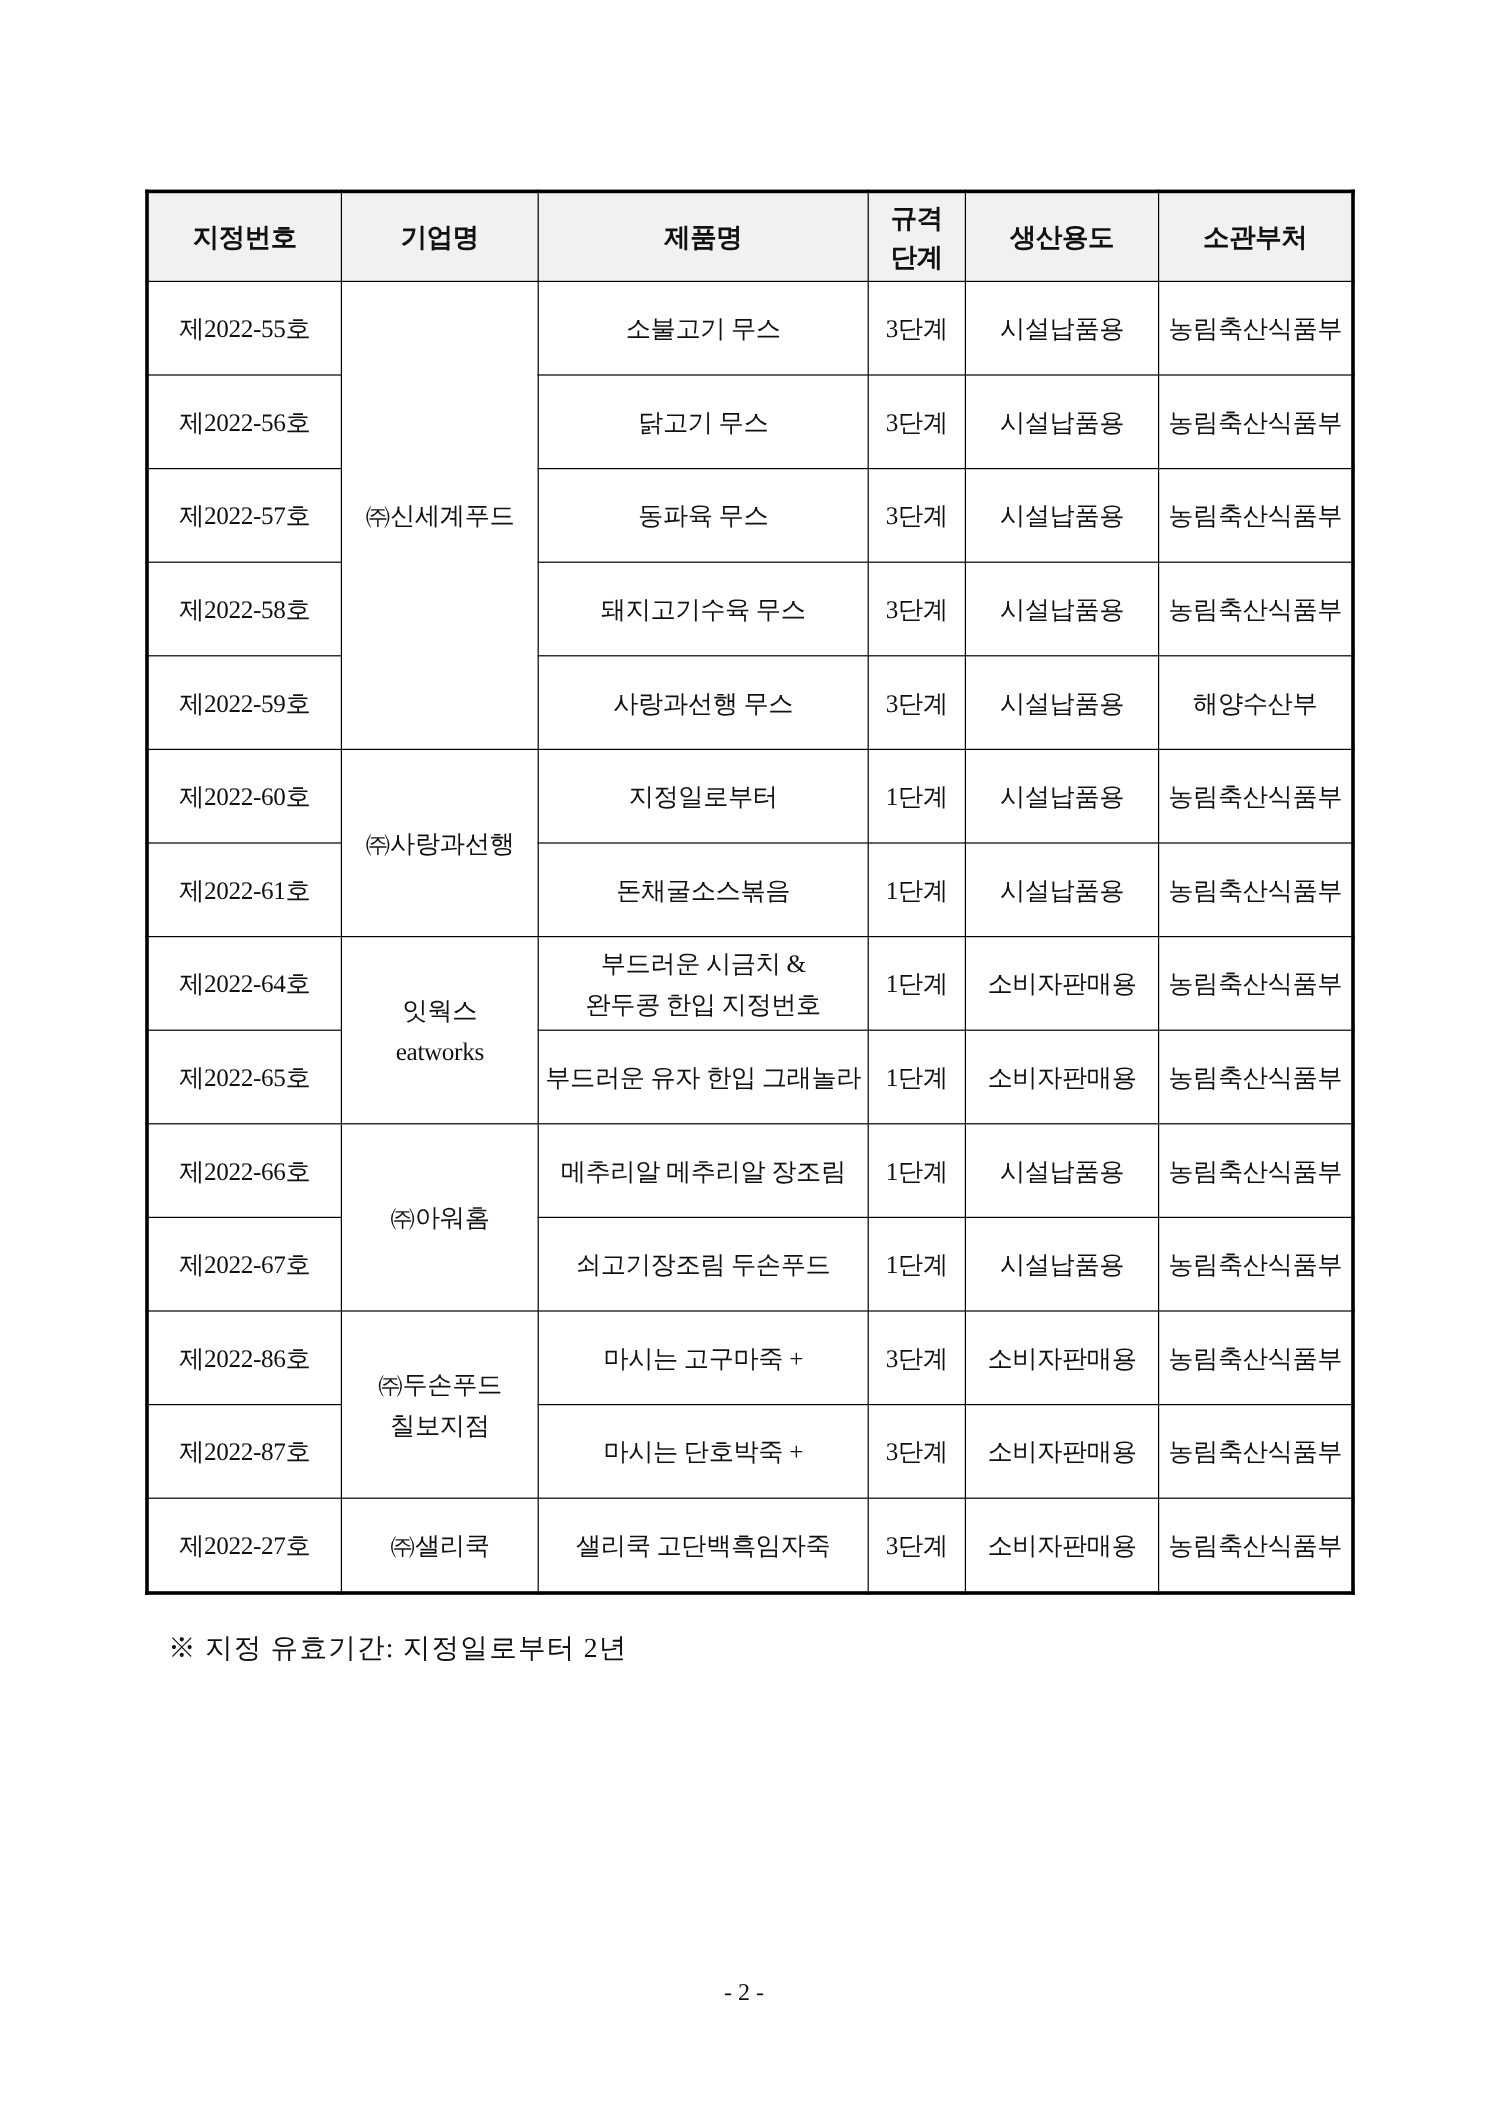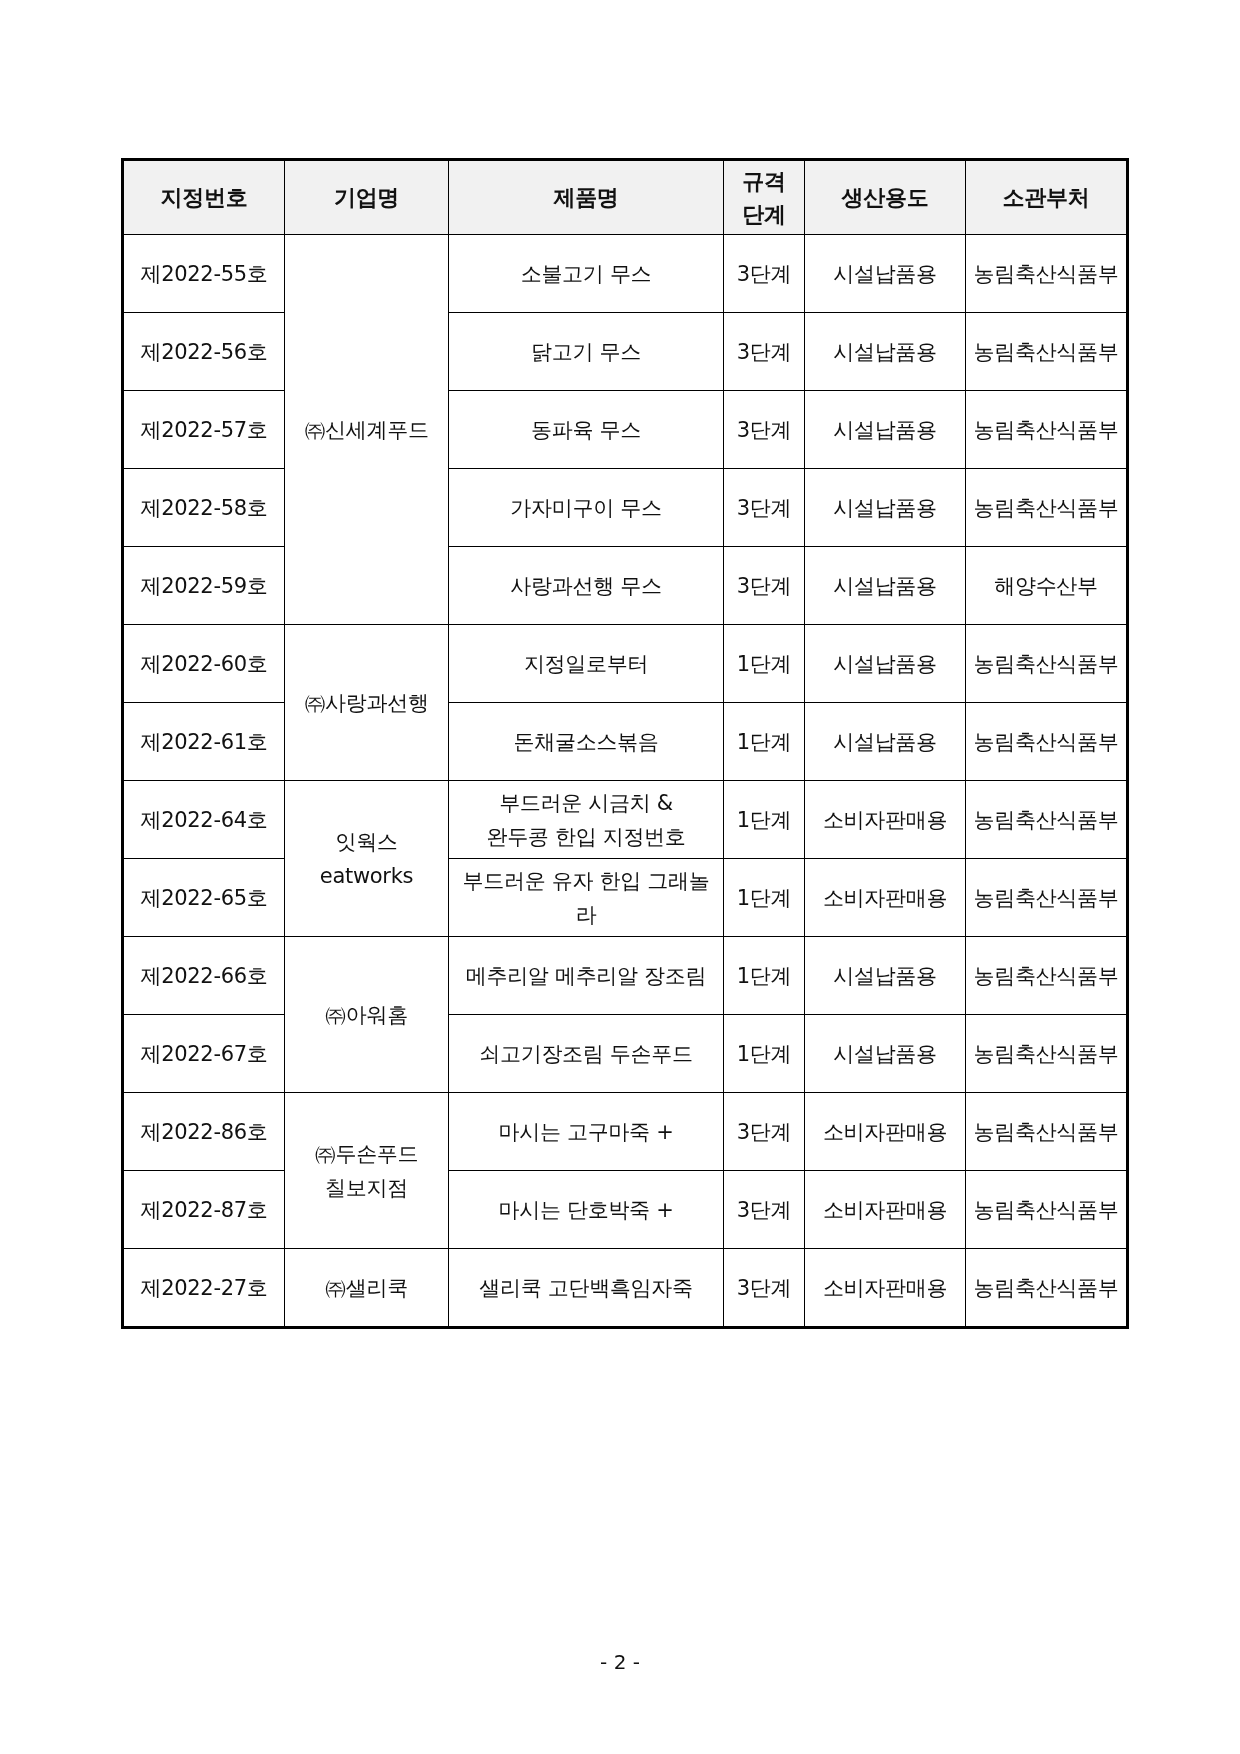--- a/index.html
+++ b/index.html
@@ -1,18 +1,18 @@
 <!DOCTYPE html>
 <html><head>
 <meta charset="utf-8">
 <style>
   html, body { margin: 0; padding: 0; background: #ffffff; }
   body { width: 1240px; height: 1754px; position: relative; overflow: hidden;
          font-family: "DejaVu Sans", "Liberation Sans", sans-serif; color: #111; }
-  .page { position: absolute; inset: 0; }
+  .page { position: absolute; inset: 0; font-family: Liberation Serif, serif; }
   table.designation {
     position: absolute; left: 121px; top: 158px;
     width: 1005px; border-collapse: collapse; table-layout: fixed;
     border: 3px solid #000;
   }
   table.designation th, table.designation td {
     border: 1.5px solid #000; text-align: center; vertical-align: middle;
     padding: 0 4px; font-size: 21px; line-height: 34px; letter-spacing: -0.3px;
   }
   table.designation th { background: #f1f1f1; font-weight: bold; height: 73px; font-size: 22px; line-height: 33px; }
@@ -62,21 +62,21 @@
         </tr>
         <tr>
           <td>제2022-57호</td>
           <td><span>동파육 무스</span></td>
           <td>3단계</td>
           <td>시설납품용</td>
           <td>농림축산식품부</td>
         </tr>
         <tr>
           <td>제2022-58호</td>
-          <td><span>가자미구이 무스</span></td>
+          <td><span>돼지고기수육 무스</span></td>
           <td>3단계</td>
           <td>시설납품용</td>
           <td>농림축산식품부</td>
         </tr>
         <tr>
           <td>제2022-59호</td>
           <td><span>사랑과선행 무스</span></td>
           <td>3단계</td>
           <td>시설납품용</td>
           <td>해양수산부</td>
@@ -145,14 +145,15 @@
           <td>제2022-27호</td>
           <td rowspan="1"><span>㈜샐리쿡</span></td>
           <td><span>샐리쿡 고단백흑임자죽</span></td>
           <td>3단계</td>
           <td>소비자판매용</td>
           <td>농림축산식품부</td>
         </tr>
       </tbody>
   </table>
 
+  <div class="footnote">※ 지정 유효기간: 지정일로부터 2년</div>
   <div class="page-number">- 2 -</div>
 </div>
 
 </body></html>

